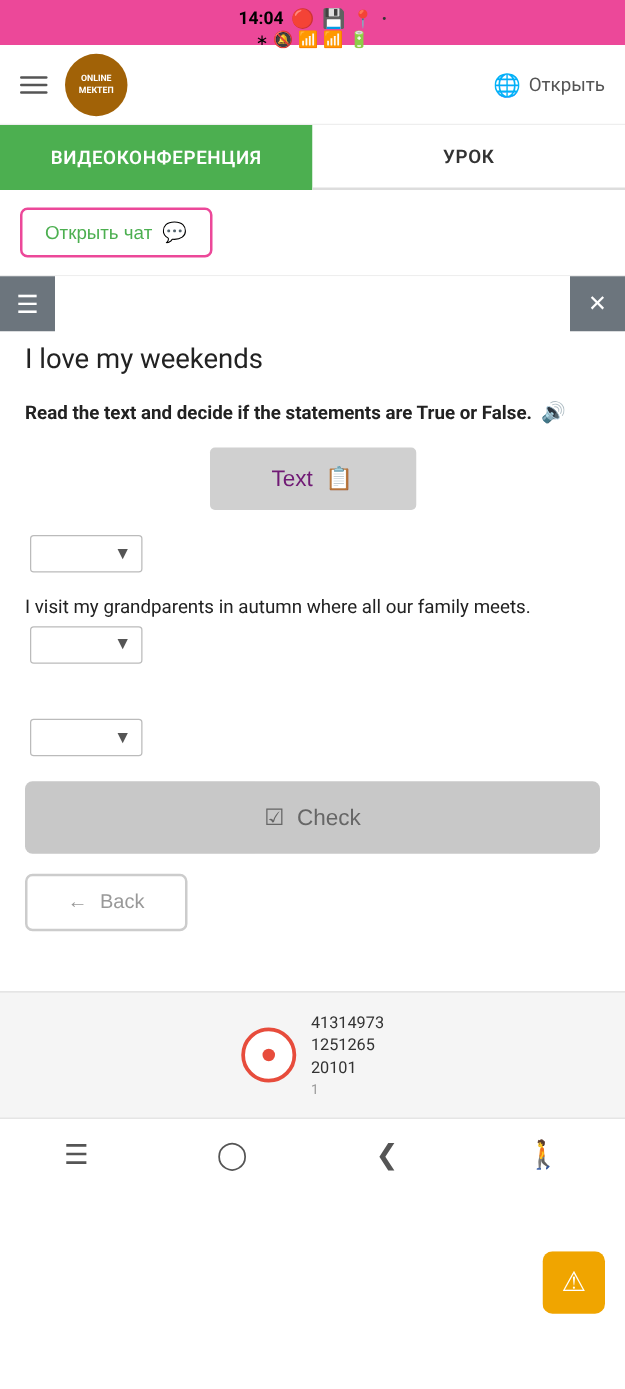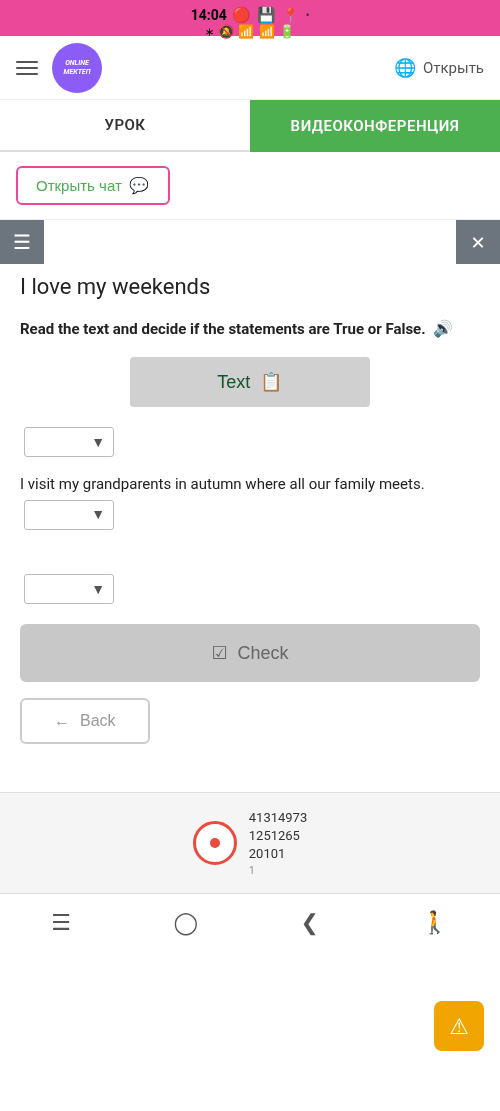--- a/index.html
+++ b/index.html
@@ -62,28 +62,27 @@
     .hamburger-icon span {
       display: block;
       width: 22px;
       height: 2px;
       background: #555;
       border-radius: 2px;
     }
     .logo-circle {
       width: 50px;
       height: 50px;
-      background: #8b5cf6;
+      background: #a16207;
       border-radius: 50%;
       display: flex;
       align-items: center;
       justify-content: center;
       flex-direction: column;
       cursor: pointer;
-      font-style: italic;
     }
     .logo-text {
       color: #fff;
       font-size: 7px;
       font-weight: bold;
       text-align: center;
       line-height: 1.2;
       text-transform: uppercase;
     }
     .nav-right {
@@ -224,24 +223,24 @@
     .text-btn {
       display: flex;
       align-items: center;
       justify-content: center;
       gap: 10px;
       background: #d0d0d0;
       border: none;
       border-radius: 4px;
       padding: 14px 40px;
       font-size: 18px;
-      color: #14532d;
+      color: #701a75;
       cursor: pointer;
       margin: 0 auto 20px auto;
-      width: 240px;
+      width: 165px;
     }
     .text-btn-icon {
       font-size: 18px;
     }
 
     
     .questions-section {
       margin-bottom: 20px;
     }
     .question-row {
@@ -421,25 +420,25 @@
       <span class="logo-text">МЕКТЕП</span>
     </div>
   </div>
   <div class="nav-right">
     <span class="globe-icon">🌐</span>
     <span class="lang-text">Открыть</span>
   </div>
 </div>
 
 <div class="tab-bar">
+  <div class="tab tab-video">
+    <span>ВИДЕОКОНФЕРЕНЦИЯ</span>
+  </div>
   <div class="tab tab-lesson">
     <span>УРОК</span>
-  </div>
-  <div class="tab tab-video">
-    <span>ВИДЕОКОНФЕРЕНЦИЯ</span>
   </div>
 </div>
 
 <div class="chat-section">
   <button class="open-chat-btn">
     <span>Открыть чат</span>
     <span class="chat-icon">💬</span>
   </button>
 </div>
 

